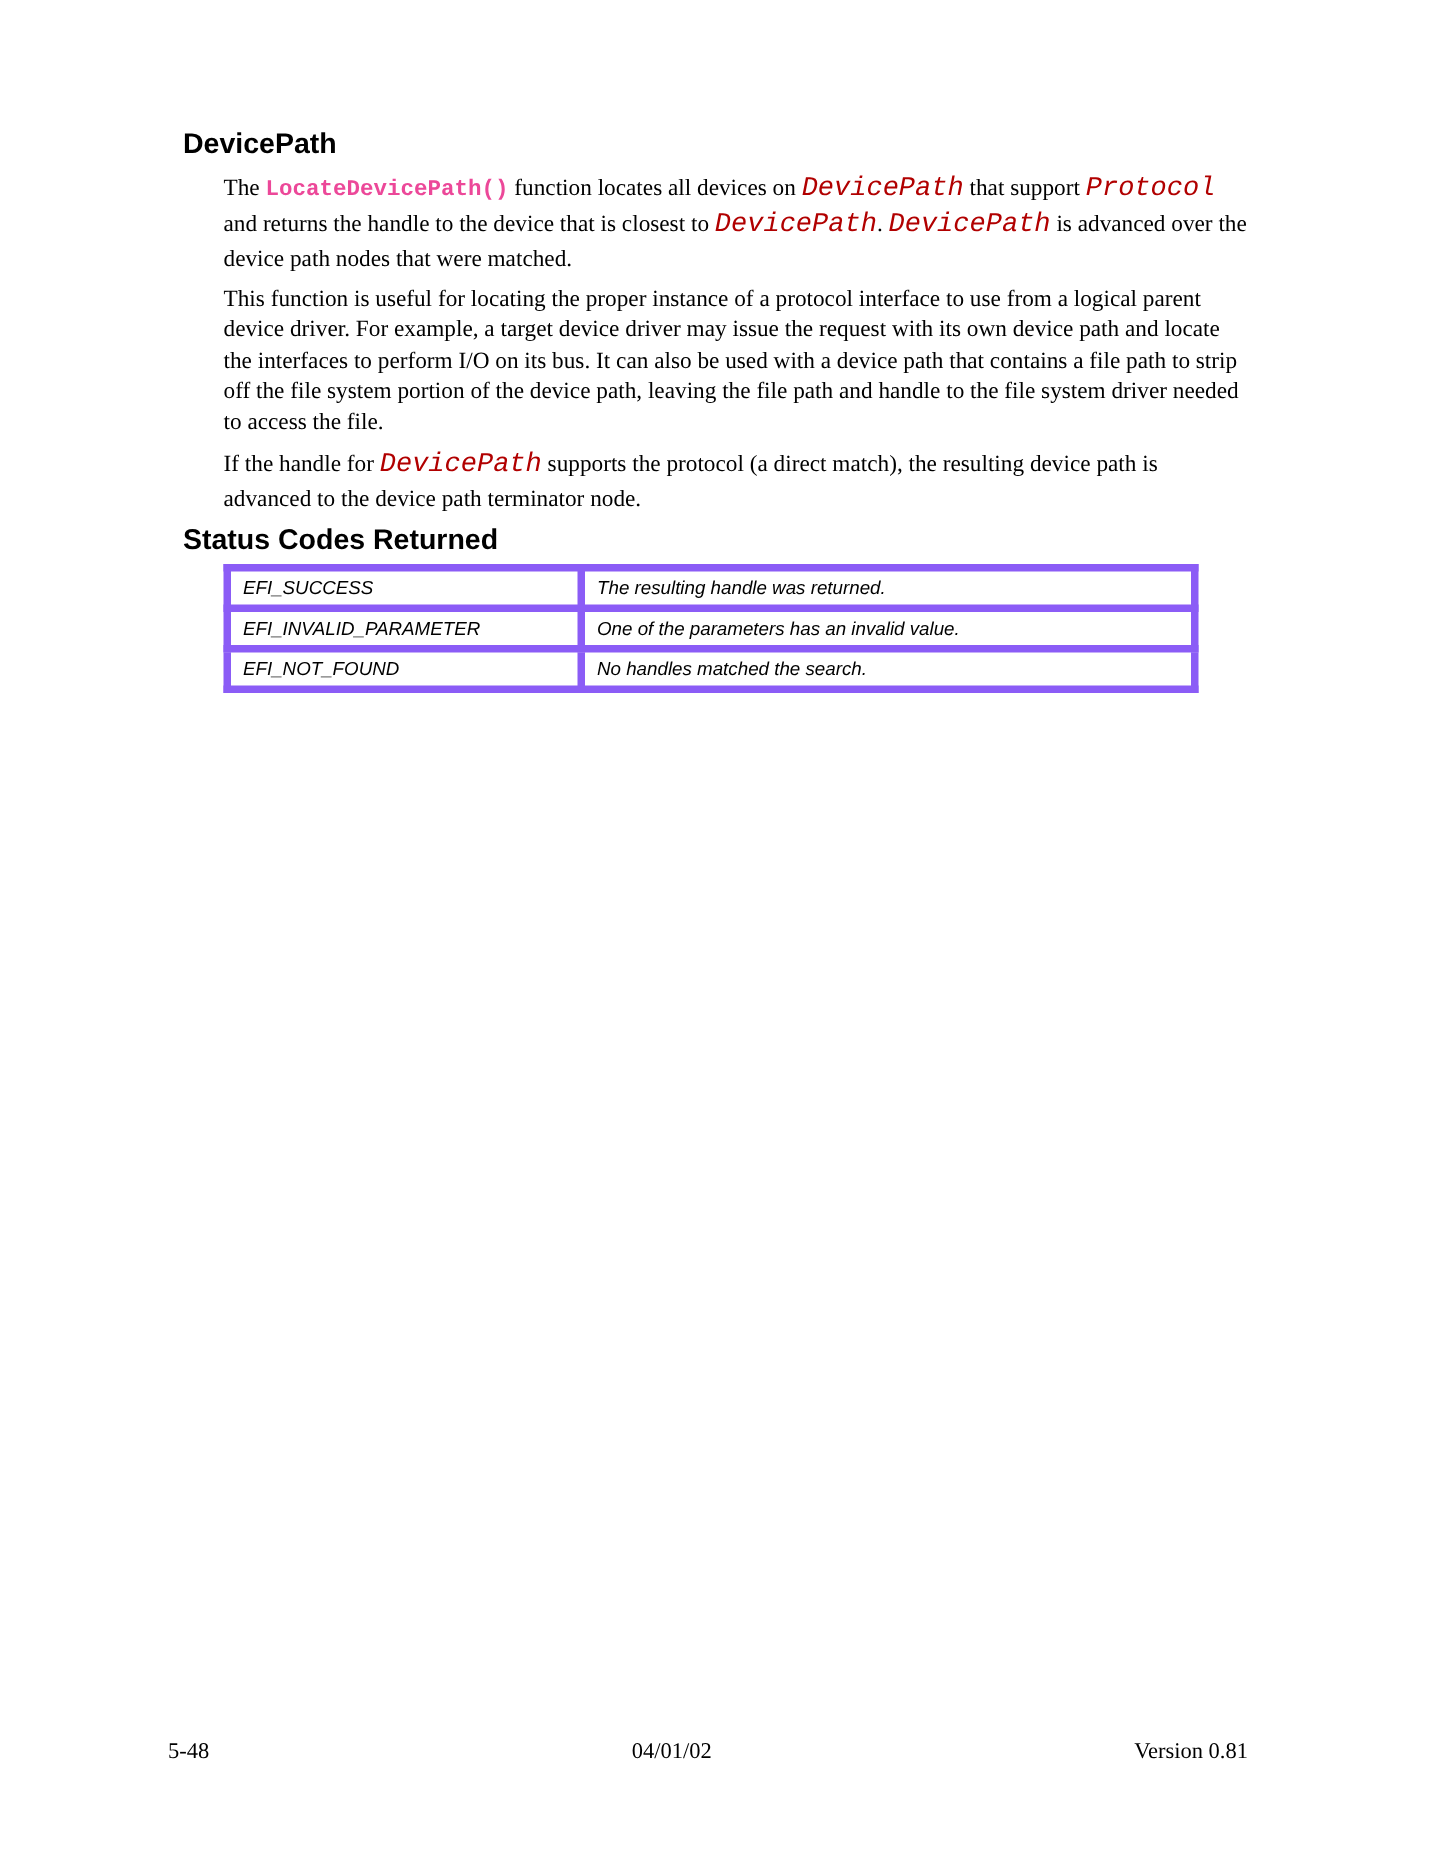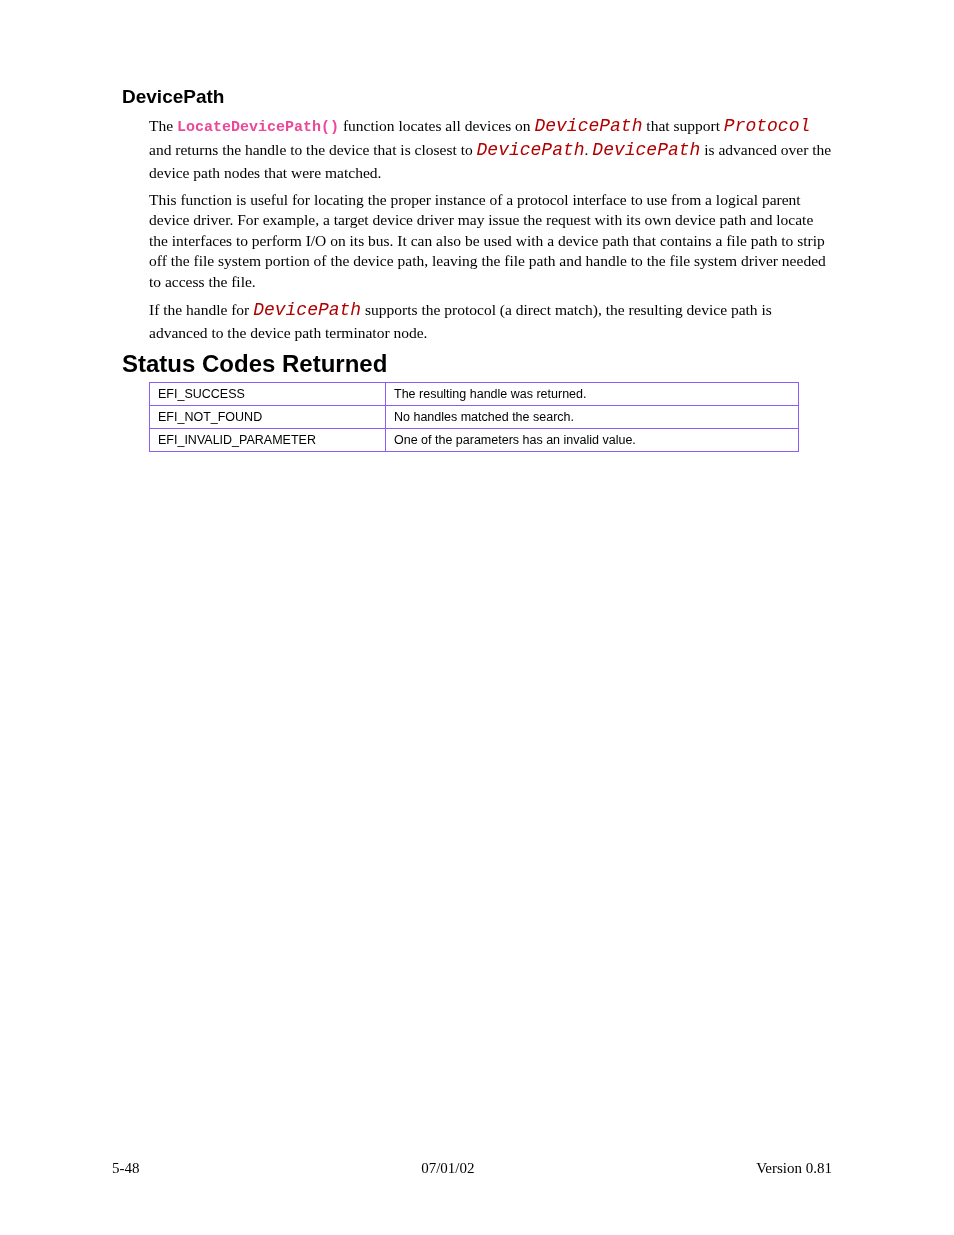--- a/index.html
+++ b/index.html
@@ -52,37 +52,38 @@
     }
     .mono-italic {
       font-family: Liberation Mono, monospace;
       font-style: italic;
       color: #b10000;
       font-size: 18px;
     }
     .status-heading {
       font-family: Arial, Helvetica, sans-serif;
       font-weight: bold;
-      font-size: 24px;
+      font-size: 19px;
       margin-top: 4px;
       margin-bottom: 4px;
     }
     table.status-table {
       margin-left: 27px;
       border-collapse: collapse;
       width: 650px;
       font-family: Arial, Helvetica, sans-serif;
       font-size: 12.5px;
     }
     table.status-table td {
-      border: 1px solid #8b5cf6;
+      border: 5px solid #8b5cf6;
       padding: 4px 8px;
       text-align: left;
       vertical-align: middle;
       height: 22px;
+      font-style: italic;
     }
     table.status-table td.code-cell {
       width: 236px;
     }
     .footer {
       position: absolute;
       bottom: 58px;
       left: 112px;
       right: 122px;
       display: flex;
@@ -115,29 +116,29 @@
 
   <div class="status-heading">Status Codes Returned</div>
 
   <table class="status-table">
     <tbody>
         <tr>
       <td class="code-cell">EFI_SUCCESS</td>
       <td>The resulting handle was returned.</td>
     </tr>
     <tr>
+      <td class="code-cell">EFI_INVALID_PARAMETER</td>
+      <td>One of the parameters has an invalid value.</td>
+    </tr>
+    <tr>
       <td class="code-cell">EFI_NOT_FOUND</td>
       <td>No handles matched the search.</td>
-    </tr>
-    <tr>
-      <td class="code-cell">EFI_INVALID_PARAMETER</td>
-      <td>One of the parameters has an invalid value.</td>
     </tr>
   </tbody>
     </table>
 
 </div>
 
 <div class="footer">
   <span>5-48</span>
-  <span>07/01/02</span>
+  <span>04/01/02</span>
   <span>Version 0.81</span>
 </div>
 
 </body></html>

